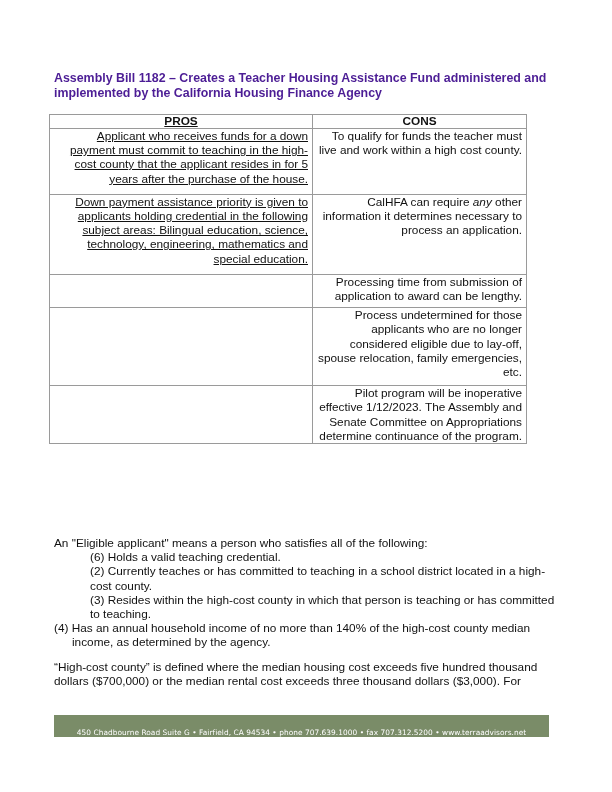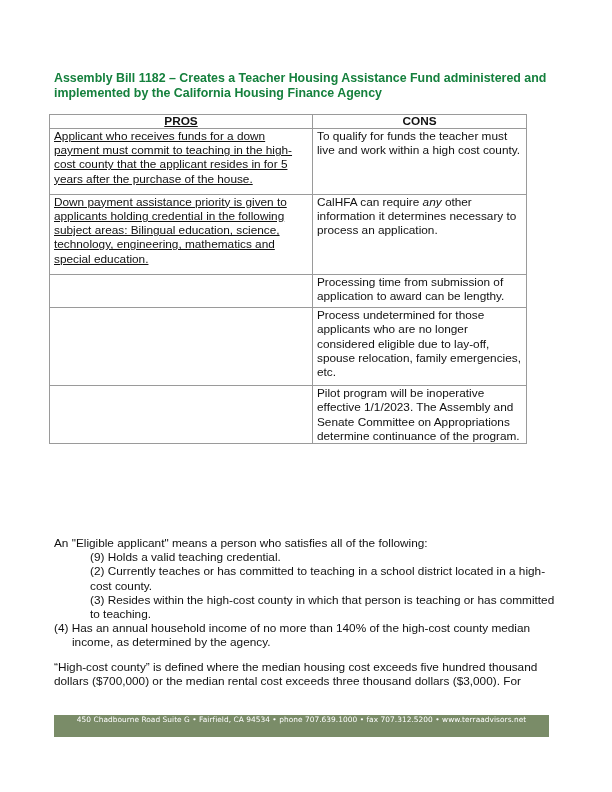--- a/index.html
+++ b/index.html
@@ -1,34 +1,34 @@
 <!DOCTYPE html>
 <html><head>
 <meta charset="utf-8">
 <style>
   html, body { margin: 0; padding: 0; background: #ffffff; }
   body { width: 612px; height: 792px; position: relative; overflow: hidden;
          font-family: "Liberation Sans", sans-serif; color: #111; }
   .title { position: absolute; left: 54px; top: 71px; width: 510px;
-           font-size: 12.4px; font-weight: bold; line-height: 15px; color: #15803d; }
+           font-size: 12.4px; font-weight: bold; line-height: 15px; color: #4c1d95; }
   table.pc { position: absolute; left: 49px; top: 114px; width: 478px;
              border-collapse: collapse; font-size: 11.8px; line-height: 14.2px; }
   table.pc th, table.pc td { border: 1px solid #9a9a9a; vertical-align: top;
              padding: 0 4px 2px 4px; text-align: left; }
   table.pc th { text-align: center; font-weight: bold; padding: 0 4px; line-height: 13px; }
   table.pc th.c1, table.pc td.c1 { width: 254px; text-decoration: underline; }
-  table.pc td { padding-bottom: 8px; }
+  table.pc td { padding-bottom: 8px; text-align: right; }
   .body-text { position: absolute; left: 54px; width: 510px; font-size: 11.8px; line-height: 14.2px; }
   .eligible { top: 536px; }
   .eligible .item { margin-left: 36px; }
   .eligible .item4 { padding-left: 18px; text-indent: -18px; }
   .highcost { top: 660px; }
   .footer { position: absolute; left: 54px; top: 715px; width: 495px; height: 22px;
             background: #7a8c68; color: #ffffff; font-size: 7.4px;
-            display: flex; align-items: flex-start; justify-content: center;
+            display: flex; align-items: flex-end; justify-content: center;
             font-family: "DejaVu Sans", sans-serif; letter-spacing: 0.05px; }
 </style>
 </head>
 <body>
 
 <div class="title">Assembly Bill 1182 – Creates a Teacher Housing Assistance Fund administered and implemented by the California Housing Finance Agency</div>
 
 <table class="pc">
   <thead>
     <tr>
@@ -48,28 +48,28 @@
     <tr>
       <td class="c1"></td>
       <td style="padding-bottom:4px;">Processing time from submission of application to award can be lengthy.</td>
     </tr>
     <tr>
       <td class="c1"></td>
       <td style="padding-bottom:6px;">Process undetermined for those applicants who are no longer considered eligible due to lay-off, spouse relocation, family emergencies, etc.</td>
     </tr>
     <tr>
       <td class="c1"></td>
-      <td style="padding-bottom:0;">Pilot program will be inoperative effective 1/1/2023. The Assembly and Senate Committee on Appropriations determine continuance of the program.</td>
+      <td style="padding-bottom:0;">Pilot program will be inoperative effective 1/12/2023. The Assembly and Senate Committee on Appropriations determine continuance of the program.</td>
     </tr>
   </tbody>
 </table>
 
 <div class="body-text eligible">
   <div>An "Eligible applicant" means a person who satisfies all of the following:</div>
-  <div class="item">(9) Holds a valid teaching credential.</div>
+  <div class="item">(6) Holds a valid teaching credential.</div>
   <div class="item">(2) Currently teaches or has committed to teaching in a school district located in a high-cost county.</div>
   <div class="item">(3) Resides within the high-cost county in which that person is teaching or has committed to teaching.</div>
   <div class="item4">(4) Has an annual household income of no more than 140% of the high-cost county median income, as determined by the agency.</div>
 </div>
 
 <div class="body-text highcost">“High-cost county” is defined where the median housing cost exceeds five hundred thousand dollars ($700,000) or the median rental cost exceeds three thousand dollars ($3,000). For</div>
 
 <div class="footer">
   <span>450 Chadbourne Road Suite G • Fairfield, CA 94534 • phone 707.639.1000 • fax 707.312.5200 • www.terraadvisors.net</span>
 </div>

